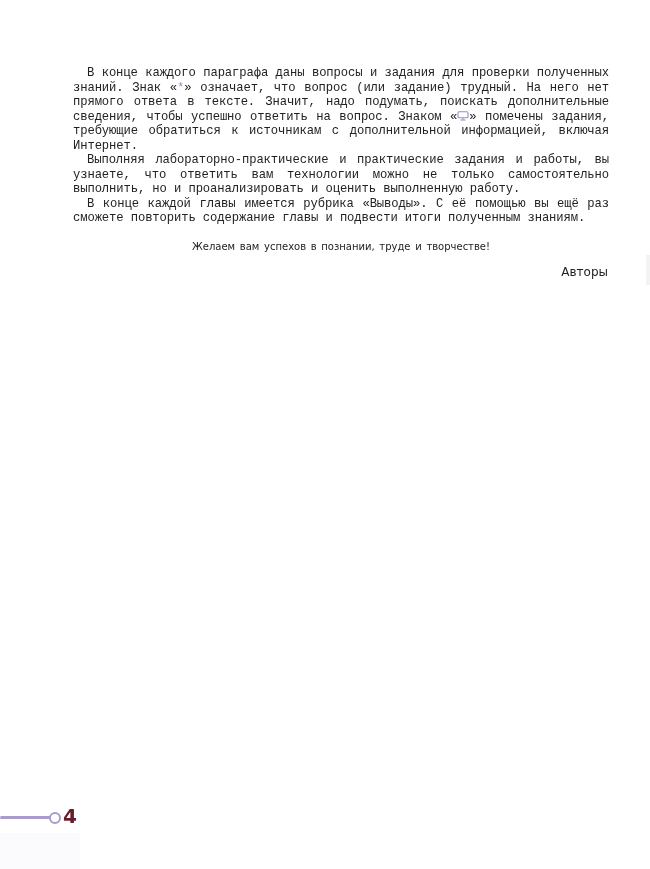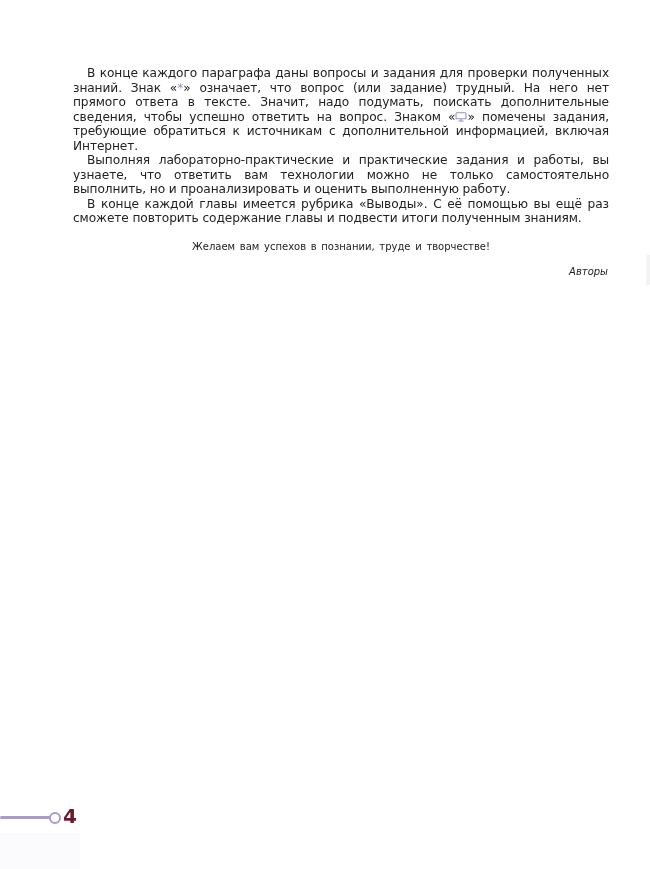--- a/index.html
+++ b/index.html
@@ -9,31 +9,31 @@
       font-family: "DejaVu Sans", sans-serif;
       color: #222222;
     }
     .page { position: absolute; left: 0; top: 0; width: 650px; height: 869px; }
     .text-block {
       position: absolute; left: 73px; top: 66px; width: 536px;
       font-size: 12.2px; line-height: 14.55px;
       text-align: justify;
       letter-spacing: -0.1px;
     }
-    .para { margin: 0; text-indent: 14px; text-align: justify; }
+    .para { margin: 0; text-indent: 14px; text-align: justify; font-family: Liberation Mono, monospace; }
     .mark-star { color: #9b8fc4; }
     .mark-monitor { display: inline-block; vertical-align: -1px; width: 12px; height: 10px; }
     .wish {
       position: absolute; left: 73px; top: 240px; width: 536px;
       text-align: center; font-size: 10px; line-height: 14.5px;
       word-spacing: 1.5px;
     }
     .authors {
       position: absolute; right: 42px; top: 265px;
-      font-style: italic; font-size: 10px; line-height: 14.5px;
+      font-size: 12px; line-height: 14.5px;
     }
     .page-num-line {
       position: absolute; left: 0; top: 816px; width: 51px; height: 3px;
       background: #a99ccd; border-radius: 2px;
     }
     .page-num-dot {
       position: absolute; left: 49px; top: 812px; width: 8px; height: 8px;
       border: 2px solid #a99ccd; border-radius: 50%; background: #ffffff;
     }
     .page-num {

